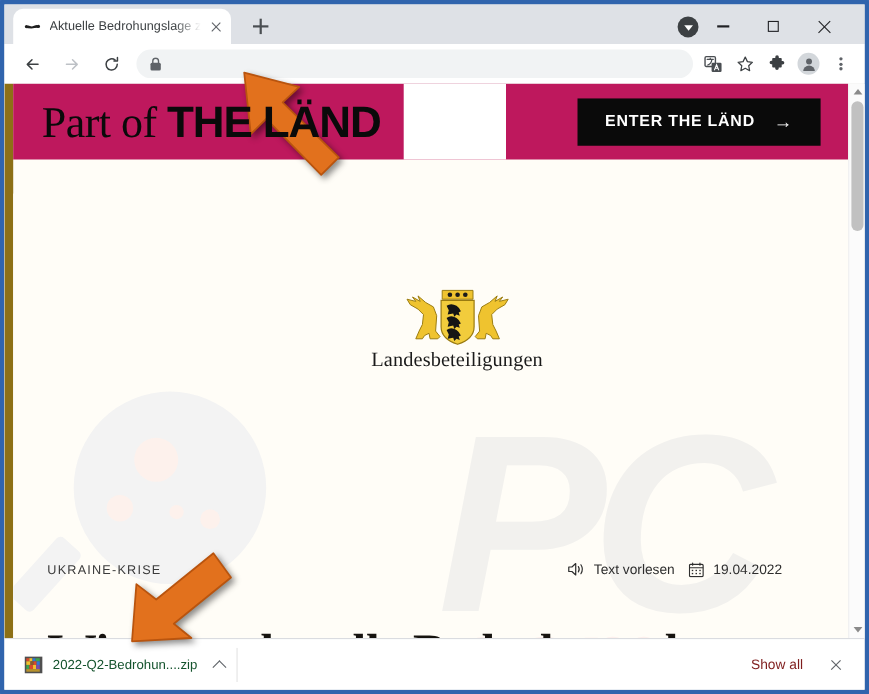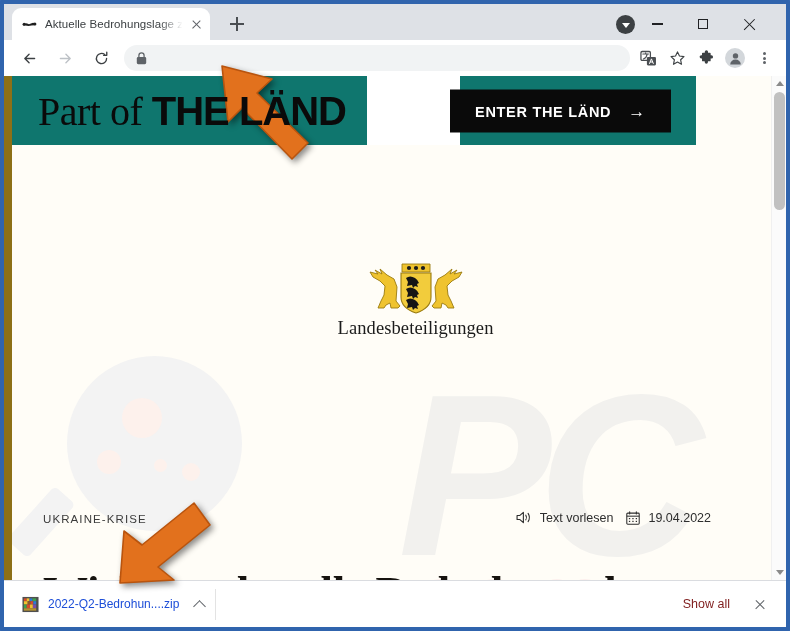--- a/index.html
+++ b/index.html
@@ -255,26 +255,25 @@
     position: absolute;
     left: 0; top: 0;
     width: 8px; height: 504px;
     background: #8d7016;
   }
 
   
   .laend {
     position: absolute;
     left: 8px; top: 0;
-    width: 656px;
+    width: 759px;
     height: 69px;
-    background: #0f766e;
-    display: flex;
-    align-items: center;
-    padding-left: 28px;
+    background: #be185d;
+    display: flex;
+    align-items: center;
   }
   .laend-notch {
     position: absolute;
     left: 355px; top: 0;
     width: 93px; height: 69px;
     background: #ffffff;
   }
   .laend-text {
     position: absolute;
     left: 26px; top: 50%;
@@ -295,21 +294,21 @@
     position: absolute;
     right: 25px; top: 50%;
     transform: translateY(-50%);
     background: #0a0a0a;
     color: #ffffff;
     font-size: 14.5px;
     font-weight: bold;
     letter-spacing: 0.7px;
     padding: 13px 25px;
     display: flex;
-    align-items: flex-end;
+    align-items: center;
     gap: 17px;
     cursor: pointer;
     z-index: 2;
   }
   .laend-btn .arr { font-size: 17px; line-height: 1; font-weight: normal; }
 
   
   .minbar {
     position: absolute;
     left: 8px; top: 69px;
@@ -456,21 +455,21 @@
   .dl-item {
     margin-left: 12px;
     height: 31px;
     display: flex;
     align-items: center;
     padding: 0 8px 0 6px;
     border-radius: 4px;
     cursor: pointer;
     gap: 9px;
   }
-  .dl-name { font-size: 12px; color: #1d4ed8; white-space: nowrap; }
+  .dl-name { font-size: 12px; color: #14532d; white-space: nowrap; }
   .dl-caret {
     width: 12px; height: 12px;
     position: relative;
     margin-left: 6px;
   }
   .dl-caret::before {
     content: "";
     position: absolute;
     left: 1px; top: 4px;
     width: 8px; height: 8px;

